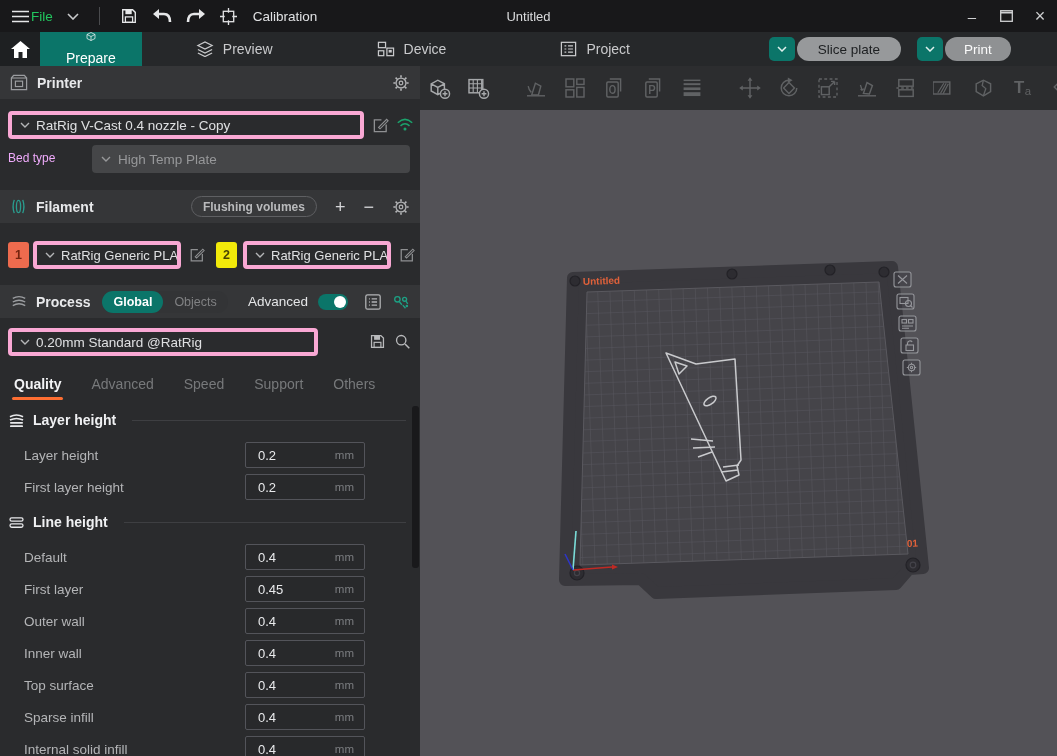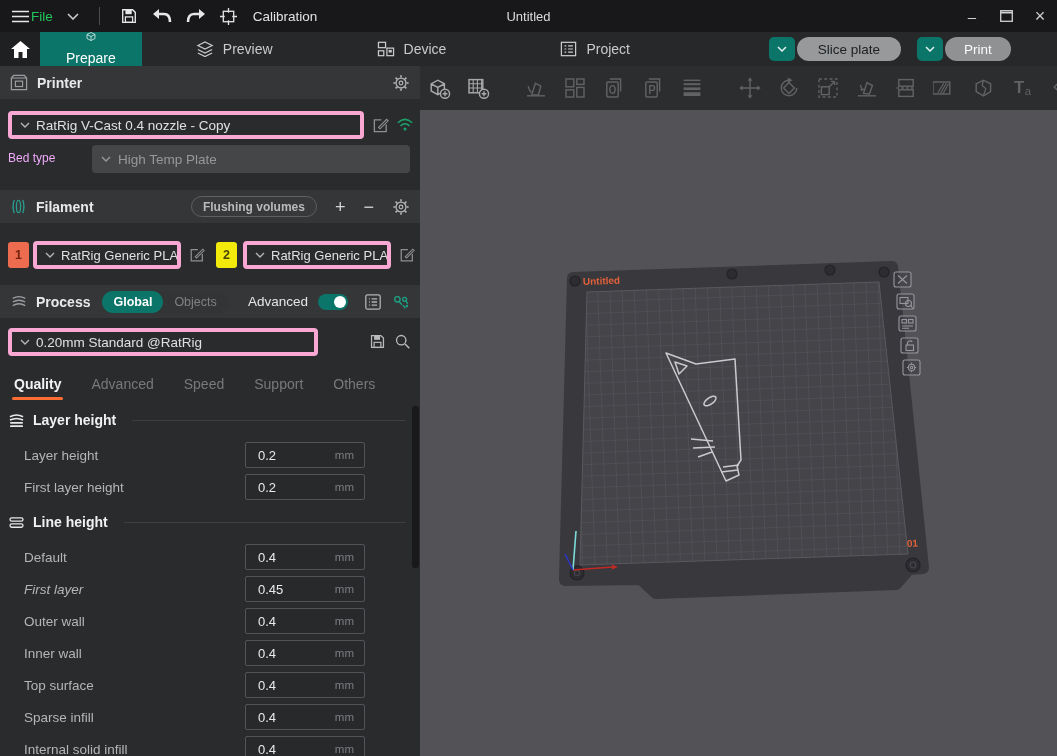--- a/index.html
+++ b/index.html
@@ -342,21 +342,21 @@
             <rect x="2" y="8.5" width="14" height="3.6" rx="1.8" stroke="#e8e9eb" stroke-width="1.4" fill="none"></rect>
           </svg>
         <span class="group-title">Line height</span>
         <div class="group-rule"></div>
       </div>
       <span class="prow-label" style="top:146px;">Default</span>
       <div class="num" style="top:140px;">
         <input value="0.4" style="">
         <span class="unit">mm</span>
       </div>
-      <span class="prow-label" style="top:178px;font-style:italic;">First layer</span>
+      <span class="prow-label" style="top:178px;">First layer</span>
       <div class="num" style="top:172px;">
         <input value="0.45" style="">
         <span class="unit">mm</span>
       </div>
       <span class="prow-label" style="top:210px;">Outer wall</span>
       <div class="num" style="top:204px;">
         <input value="0.4" style="">
         <span class="unit">mm</span>
       </div>
       <span class="prow-label" style="top:242px;">Inner wall</span>

